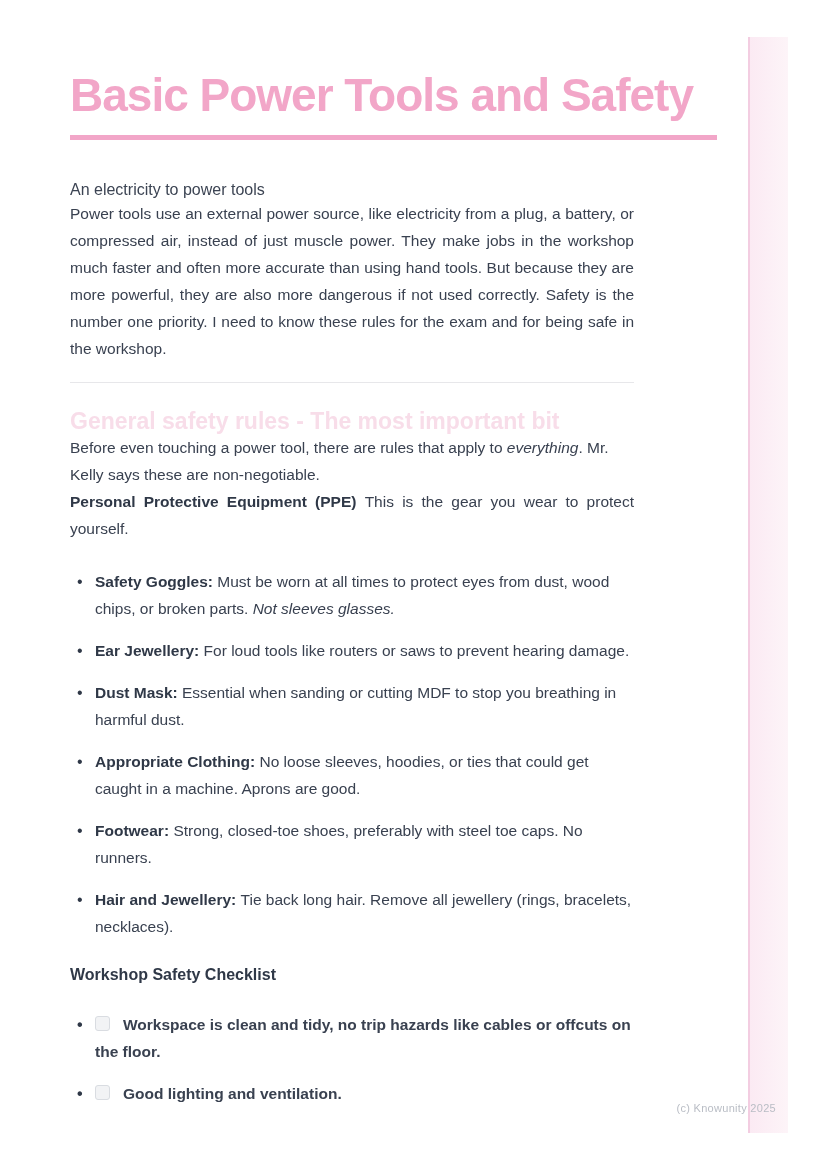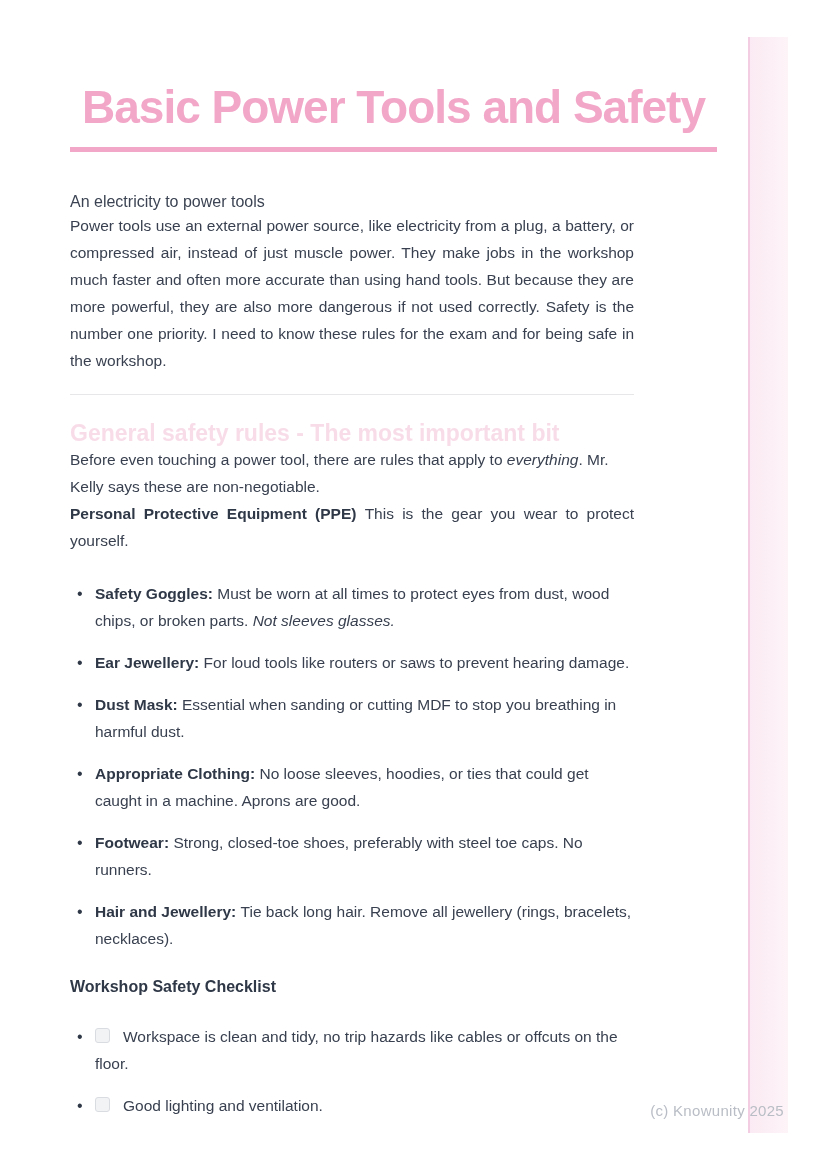--- a/index.html
+++ b/index.html
@@ -18,21 +18,21 @@
     position: absolute;
     left: 748px; top: 37px;
     width: 38px; height: 1096px;
     background: linear-gradient(to right, #fbeaf3, #fdf4f8);
     border-left: 2px solid #f3cde1;
   }
 
   .content { position: relative; margin-left: 70px; }
 
   h1.doc-title {
-    margin: 12px; padding-top: 70px;
+    margin: 0; padding-top: 70px;
     font-size: 46px; line-height: 50px;
     font-weight: 800; letter-spacing: -1px;
     color: #f2a6c8;
     width: 650px;
   }
   .title-underline {
     width: 647px; height: 5px;
     background: #f2a6c8;
     margin-top: 15px;
   }
@@ -86,35 +86,35 @@
     content: "\2022";
     position: absolute; left: 7px; top: 0;
     color: #2f3847; font-size: 16px;
   }
 
   h3.sub-heading {
     margin: 25px 0 0 0;
     font-size: 16px; line-height: 20px;
     font-weight: 700; color: #2f3847;
   }
-  ul.checklist { margin-top: 26px; }
+  ul.checklist { margin-top: 26px; font-weight: bold; }
   .checkbox {
     display: inline-block;
     width: 13px; height: 13px;
     background: #f2f3f5;
     border: 1px solid #d9dce1;
     border-radius: 3px;
     margin-right: 13px;
     vertical-align: -1px;
   }
 
   .watermark {
     position: absolute;
-    top: 1102px; right: 44px;
-    font-size: 15px;
+    top: 1102px; right: 52px;
+    font-size: 11px;
     color: #b9bdc5;
     z-index: 2;
     letter-spacing: 0.3px;
   }
 </style>
 </head>
 <body>
 
 <div class="page">
 

